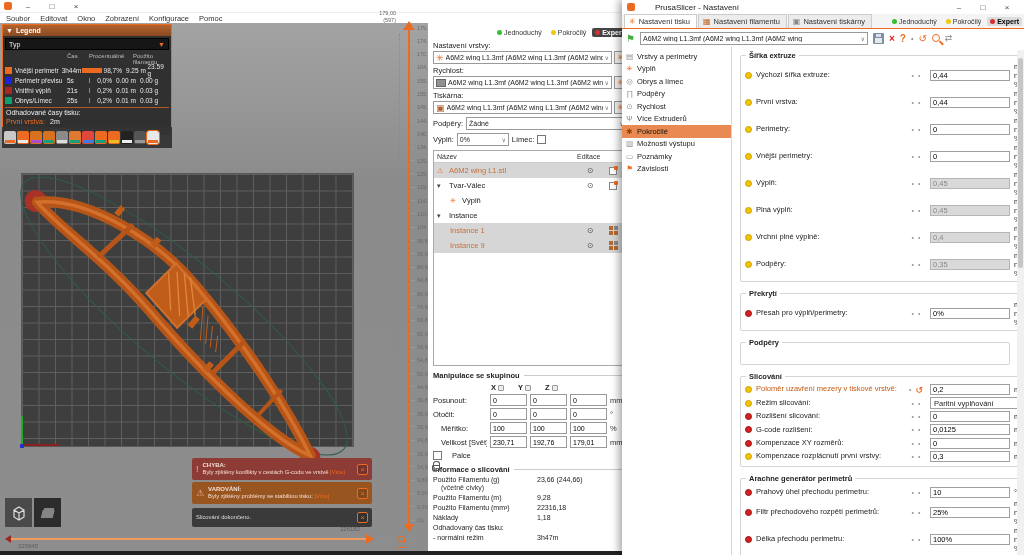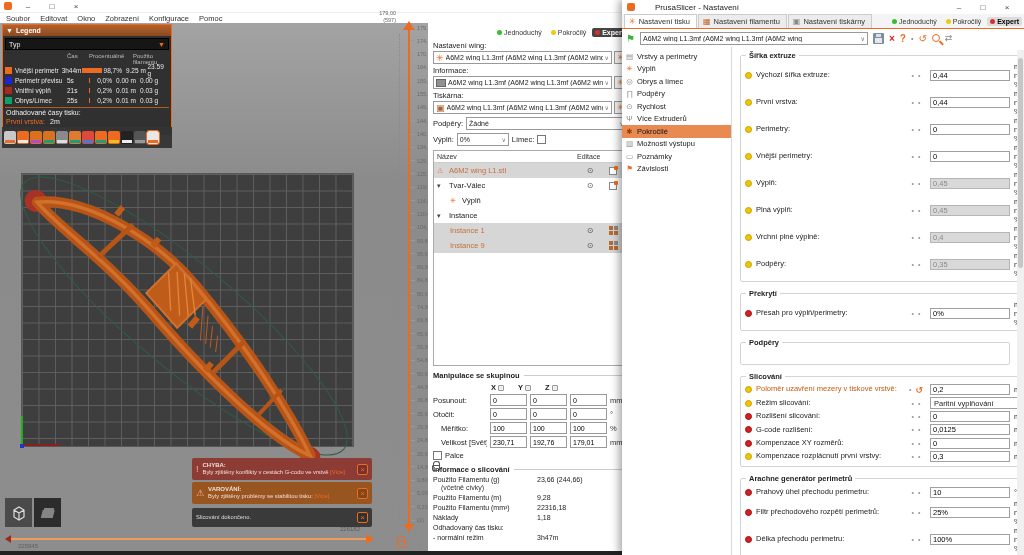--- a/index.html
+++ b/index.html
@@ -120,21 +120,21 @@
 #maniax .ax{display:flex;gap:2px;font-size:7.5px;font-weight:bold;align-items:center;}
 #maniax .ax i{width:6px;height:6px;border:1px solid #999;border-radius:1px;background:#eee;}
 .mrow{display:flex;align-items:center;margin-top:2px;gap:3px;}
 .mrow .ml{width:54px;text-align:left;font-size:7.5px;white-space:nowrap;overflow:hidden;}
 .mrow.scale .ml{padding-left:8px;}
 .mrow .vals{display:flex;gap:3px;}
 .mval{width:37px;height:12px;border:1px solid #999;font-size:7px;padding:0 2px;}
 .mrow .mu{font-size:7.5px;color:#333;}
 #lockicon{position:absolute;left:432px;top:465px;width:8px;height:6px;border:1.5px solid #555;border-radius:1px;}
 #lockicon:before{content:"";position:absolute;left:0px;top:-5px;width:5px;height:5px;border:1.5px solid #555;border-bottom:none;border-radius:3px 3px 0 0;}
-#palce{display:flex;align-items:center;gap:3px;margin-top:3px;font-size:7.5px;}
+#palce{display:flex;align-items:center;gap:10px;margin-top:3px;font-size:7.5px;}
 
 .irow{display:flex;margin-top:2px;font-size:7px;}
 .irow .il{width:104px;line-height:8px;}
 .irow .il .sub{display:block;padding-left:8px;color:#333;}
 .irow .iv{flex:1;}
 #exportbar{position:absolute;left:428px;top:537px;width:203px;height:16px;background:#f2f2f2;border-top:1px solid #ccc;display:flex;align-items:center;justify-content:center;}
 #exportbar .exbtn{font-size:8px;font-weight:bold;color:#111;background:#fafafa;border:1px solid #bbb;padding:1px 26px;border-radius:2px;}
 #mainbottom{left:0;top:551px;width:631px;height:4px;background:#222;}
 
 #set-win{left:622px;top:0;width:402px;height:555px;background:#fff;box-shadow:-3px 0 8px rgba(0,0,0,.35);display:flex;flex-direction:column;}
@@ -553,30 +553,30 @@
         </span>
         <span class="mode">
           <span class="dot" style="background: rgb(238, 201, 17);"></span>
           <span>Pokročilý</span>
         </span>
         <span class="mode selected">
           <span class="dot" style="background: rgb(216, 47, 47);"></span>
           <span>Expert</span>
         </span>
       </div>
-    <div class="flabel">Nastavení wing:</div>
+    <div class="flabel">Nastavení vrstvy:</div>
     <div class="comborow">
       <div class="combo">
         <span class="cicon-gear">✳</span>
         <span class="ctext">A6M2 wing L1.3mf (A6M2 wing L1.3mf (A6M2 wing L1</span>
         <span class="dd">∨</span>
       </div>
       <span class="cgear">✳</span>
     </div>
-    <div class="flabel">Informace:</div>
+    <div class="flabel">Rychlost:</div>
     <div class="comborow">
       <div class="combo">
         <span class="cicon-fil"></span>
         <span class="ctext">A6M2 wing L1.3mf (A6M2 wing L1.3mf (A6M2 wing L1</span>
         <span class="dd">∨</span>
       </div>
       <span class="cgear">✳</span>
     </div>
     <div class="flabel">Tiskárna:</div>
     <div class="comborow">

